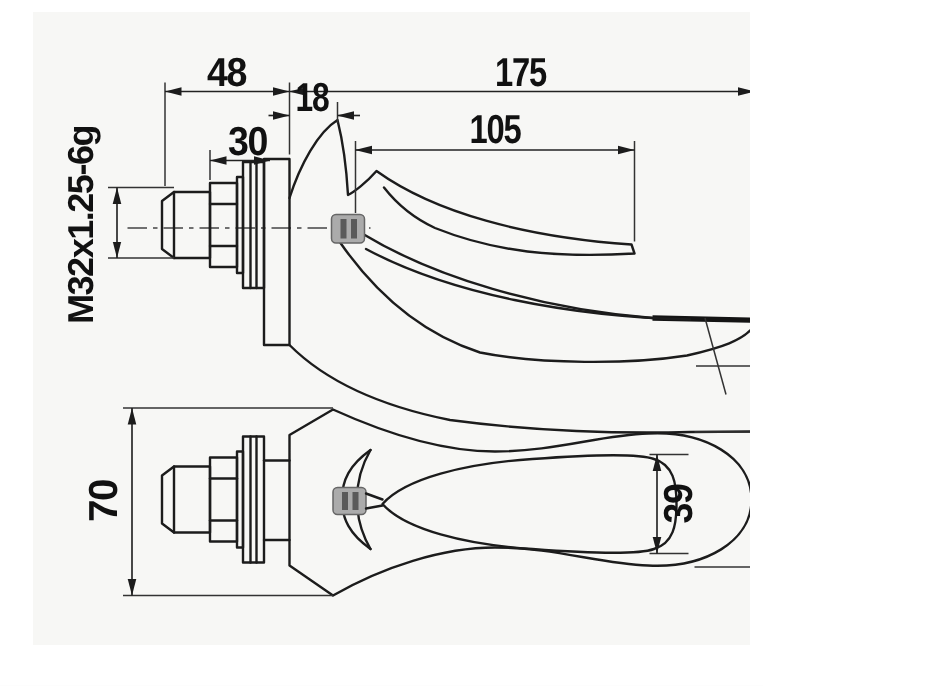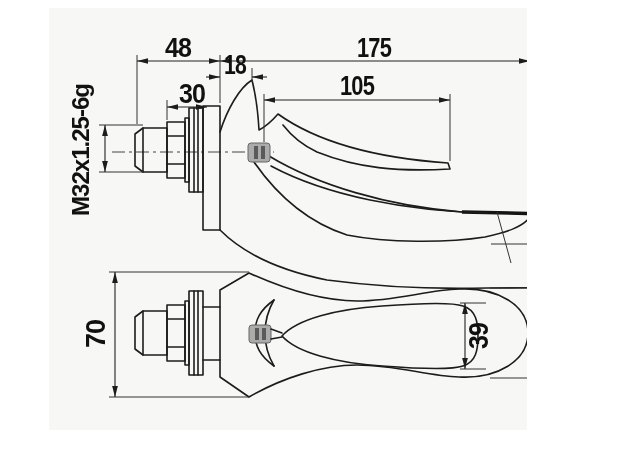--- a/index.html
+++ b/index.html
@@ -1,17 +1,17 @@
 <!DOCTYPE html>
 <html><head>
 <meta charset="utf-8">
 <style>
   html,body{margin:0;padding:0;background:#ffffff;}
   .stage{position:relative;width:500px;height:457px;background:#ffffff;overflow:hidden;
-         font-family:"Liberation Sans",sans-serif;margin-left:27px;}
+         font-family:"Liberation Sans",sans-serif;}
   svg{display:block}
   .outline{stroke:#1c1c1c;stroke-width:1.6;fill:none;stroke-linecap:round;stroke-linejoin:round;}
   .thick{stroke:#141414;stroke-width:3.6;fill:none;stroke-linecap:butt;}
   .dim{stroke:#222;stroke-width:1.1;fill:none;}
   .ext{stroke:#333;stroke-width:1;fill:none;}
   .cl{stroke:#444;stroke-width:1;fill:none;stroke-dasharray:13 4 3 4;}
   .dimtxt{fill:#111;font-weight:bold;font-size:27px;letter-spacing:-1px;}
   .dimtxt-s{fill:#111;font-weight:bold;font-size:24px;letter-spacing:-1px;}
 </style>
 </head>

